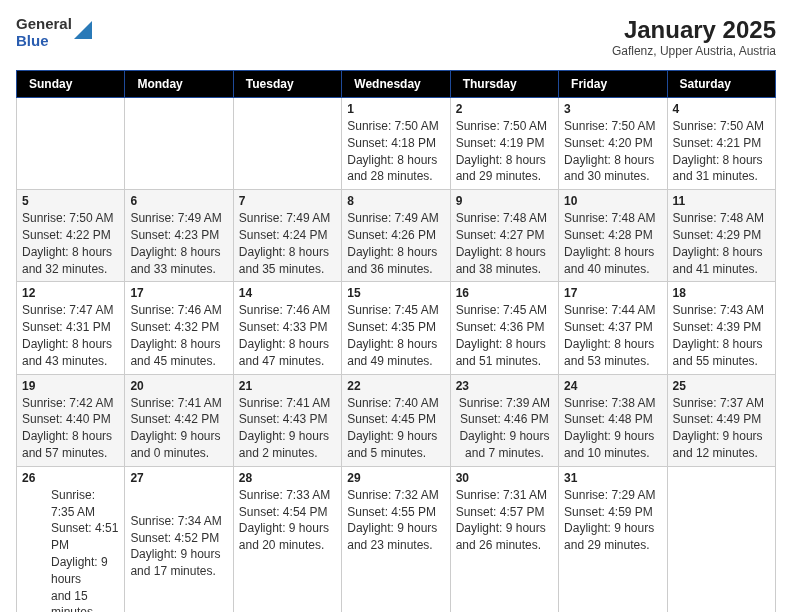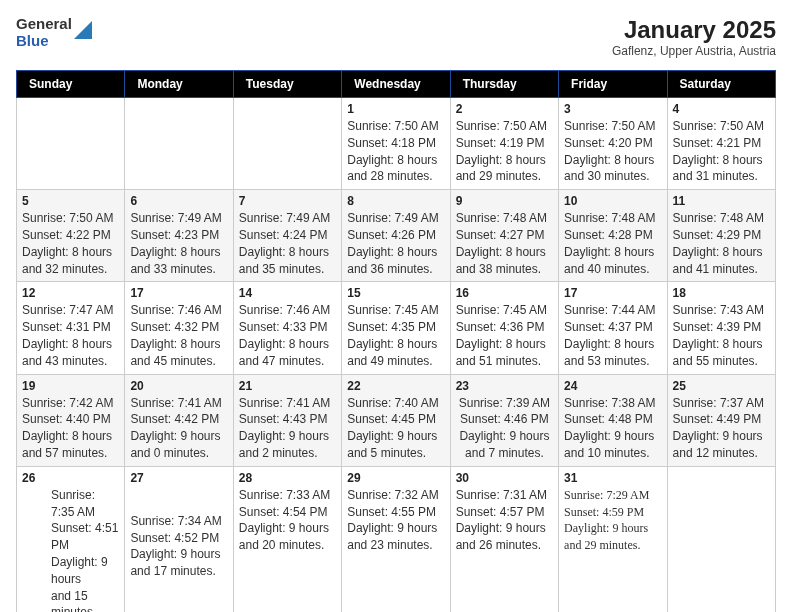--- a/index.html
+++ b/index.html
@@ -342,21 +342,21 @@
         </td>
         <td>
           <span class="day-number">30</span>
           <div class="day-info" style="white-space: pre-line;">Sunrise: 7:31 AM
 Sunset: 4:57 PM
 Daylight: 9 hours
 and 26 minutes.</div>
         </td>
         <td>
           <span class="day-number">31</span>
-          <div class="day-info" style="white-space: pre-line; font-family: Liberation Serif, serif;">Sunrise: 7:29 AM
+          <div class="day-info" style="white-space: pre-line;">Sunrise: 7:29 AM
 Sunset: 4:59 PM
 Daylight: 9 hours
 and 29 minutes.</div>
         </td>
         <td class="empty-cell"></td>
       </tr>
     </tbody>
 </table>
 
 </body></html>

